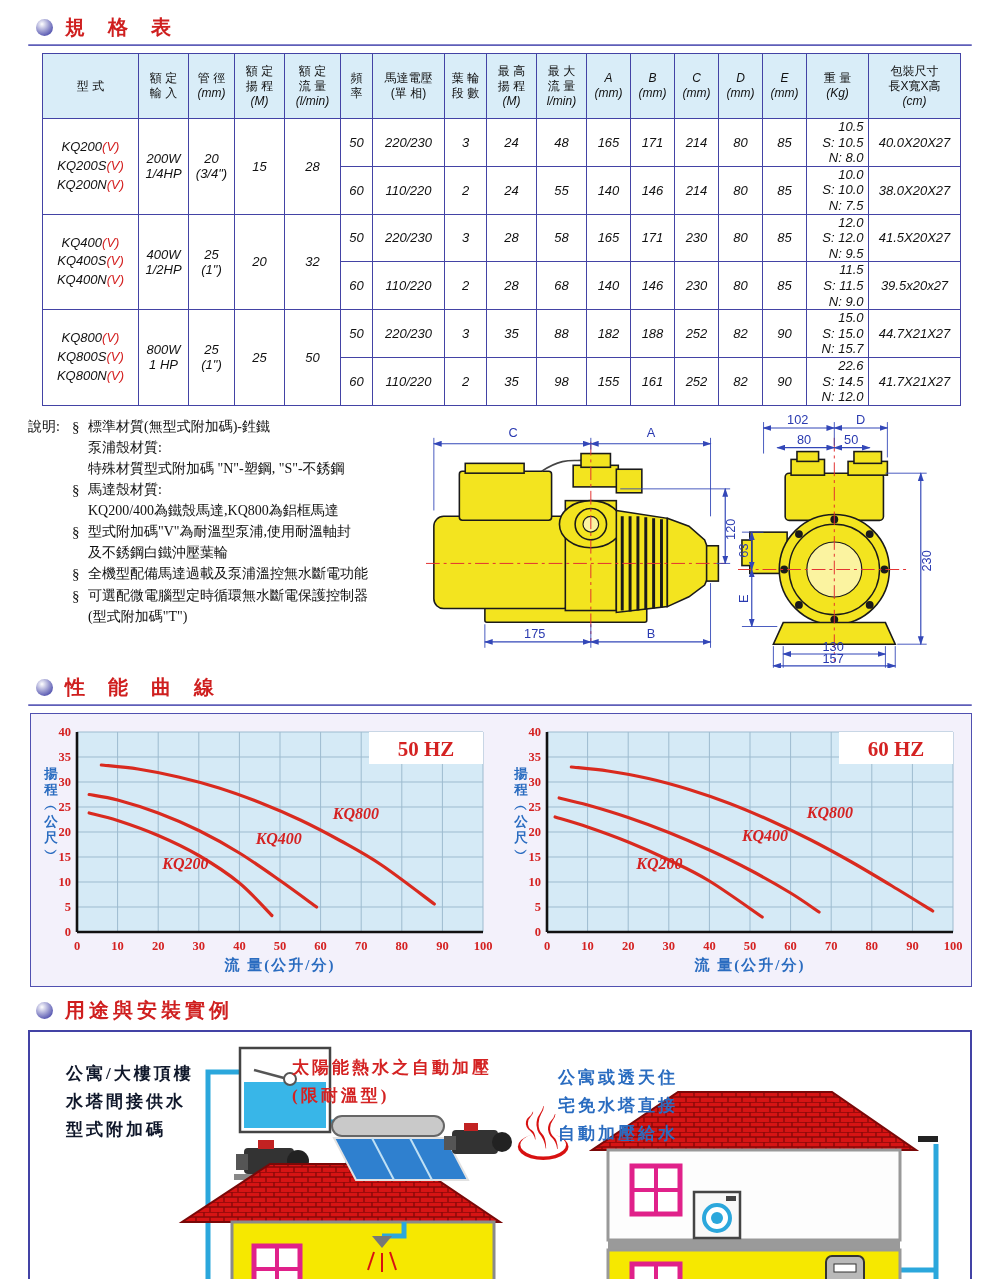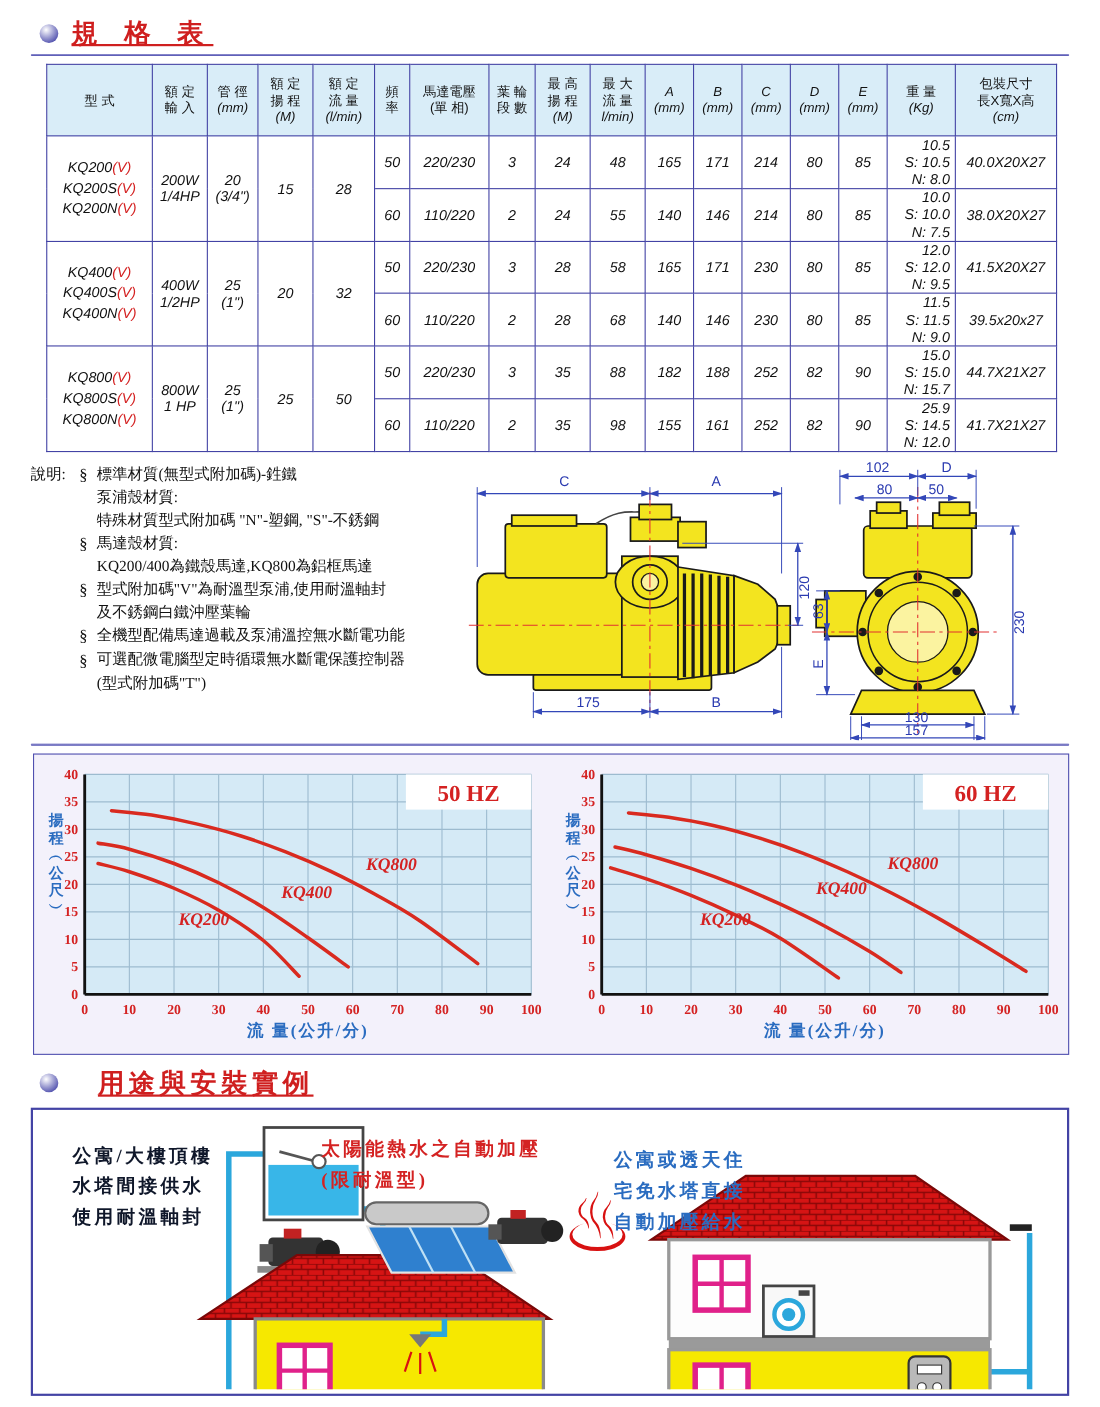--- a/index.html
+++ b/index.html
@@ -4,22 +4,22 @@
 <style>
   html,body{margin:0;padding:0;background:#fff;}
   body{width:1000px;height:1279px;position:relative;overflow:hidden;
        font-family:"Liberation Sans",sans-serif;color:#111;}
   .page{position:absolute;inset:0;padding:12px 28px;box-sizing:border-box;}
 
   
   .sec-head{display:flex;align-items:center;gap:12px;margin:2px 0 2px 8px;}
   .ball{width:17px;height:17px;border-radius:50%;flex:0 0 17px;
         background:radial-gradient(circle at 35% 30%, #ffffff, #9a9ad0 45%, #24249a);}
-  .sec-title{color:#cf1f1f;font-size:24px;font-weight:bold;letter-spacing:9px;margin:0;
-        font-family:"Liberation Serif",serif;text-decoration:underline;}
+  .sec-title{color:#cf1f1f;font-size:20px;font-weight:bold;letter-spacing:9px;margin:0;
+        font-family:"Liberation Serif",serif;}
   .rule{height:2px;background:linear-gradient(to bottom,#9a9ad4,#4a4aae);margin:3px 0 7px 0;border-radius:1px;}
 
   
   table.spec{border-collapse:collapse;margin:2px 0 0 14px;table-layout:fixed;}
   table.spec th{background:#d9edf8;border:1.6px solid #4343a5;font-size:12px;font-weight:normal;
         text-align:center;vertical-align:middle;height:62px;line-height:1.25;padding:1px;}
   table.spec td{border:1.6px solid #4343a5;font-size:13px;font-style:italic;text-align:center;
         vertical-align:middle;height:40px;background:#fff;padding:0 1px;}
   td.model-cell{background:#d9edf8;text-align:left;padding-left:7px;font-size:13px;line-height:1.45;}
   td.model-cell .v{color:#d42222;}
@@ -222,21 +222,21 @@
           <td>110/220</td>
           <td>2</td>
           <td>35</td>
           <td>98</td>
           <td>155</td>
           <td>161</td>
           <td>252</td>
           <td>82</td>
           <td>90</td>
           <td class="weight-cell">
-            <div class="wline">25.9</div>
+            <div class="wline">22.6</div>
             <div class="wline">S: 14.5</div>
             <div class="wline">N: 12.0</div>
           </td>
           <td class="pkg-cell">41.7X21X27</td>
         </tr>
       </tbody>
   </table>
 
   <div class="mid">
     <div class="notes">
@@ -390,20 +390,24 @@
         <line class="ext" x1="36" y1="236" x2="36" y2="258"></line>
         <line class="ext" x1="160" y1="236" x2="160" y2="258"></line>
         <line class="dim" x1="46" y1="244" x2="150" y2="244" marker-start="url(#fv-as)" marker-end="url(#fv-ae)"></line>
         <line class="dim" x1="36" y1="256" x2="160" y2="256" marker-start="url(#fv-as)" marker-end="url(#fv-ae)"></line>
         <text class="dimt" x="86" y="241">130</text>
         <text class="dimt" x="86" y="253">157</text>
       </g>
     </svg>
   </div>
 
+  <div class="sec-head" style="margin-top:6px;">
+    <span class="ball"></span>
+    <h2 class="sec-title">性 能 曲 線</h2>
+  </div>
   <div class="rule"></div>
 
   <div class="charts-panel">
     <svg id="chart-0" width="458" height="252">
         <rect x="40" y="8" width="406" height="200" fill="#d5eaf6"></rect>
         <line x1="40" y1="8" x2="40" y2="208" stroke="#9dbbcf" stroke-width="1"></line>
         <line x1="80.6" y1="8" x2="80.6" y2="208" stroke="#9dbbcf" stroke-width="1"></line>
         <line x1="121.2" y1="8" x2="121.2" y2="208" stroke="#9dbbcf" stroke-width="1"></line>
         <line x1="161.8" y1="8" x2="161.8" y2="208" stroke="#9dbbcf" stroke-width="1"></line>
         <line x1="202.4" y1="8" x2="202.4" y2="208" stroke="#9dbbcf" stroke-width="1"></line>
@@ -517,21 +521,21 @@
         <text x="129.32" y="145" fill="#d42222" font-size="16" font-weight="bold" font-style="italic" font-family="&quot;Liberation Serif&quot;,serif">KQ200</text>
         <path d="M52.18,73.99999999999999C56.916666666666664,75.16666666666666 69.09666666666666,77.75 80.6,81C92.10333333333332,84.25 107.66666666666667,88.91666666666666 121.2,93.5C134.73333333333335,98.08333333333334 148.26666666666668,103.08333333333334 161.8,108.50000000000001C175.33333333333334,113.91666666666669 188.86666666666667,119.75000000000001 202.4,126.00000000000001C215.93333333333334,132.25 229.46666666666667,138.83333333333334 243,146C256.53333333333336,153.16666666666666 272.0966666666667,162 283.6,169C295.10333333333335,176 307.28333333333336,184.83333333333334 312.02000000000004,188" fill="none" stroke="#d92a1f" stroke-width="3.2" stroke-linecap="round"></path>
         <text x="234.88" y="117.00000000000001" fill="#d42222" font-size="16" font-weight="bold" font-style="italic" font-family="&quot;Liberation Serif&quot;,serif">KQ400</text>
         <path d="M64.36,43.00000000000001C70.45,43.66666666666667 88.04333333333334,45.08333333333333 100.9,46.99999999999999C113.75666666666667,48.91666666666666 127.96666666666667,51.41666666666667 141.5,54.50000000000001C155.03333333333333,57.58333333333334 168.56666666666666,61.33333333333333 182.1,65.5C195.63333333333333,69.66666666666667 209.16666666666669,74.33333333333334 222.70000000000002,79.50000000000001C236.23333333333335,84.66666666666669 249.76666666666668,90.41666666666667 263.3,96.5C276.83333333333337,102.58333333333333 290.3666666666667,109.08333333333333 303.90000000000003,116C317.4333333333334,122.91666666666667 330.9666666666667,130.33333333333334 344.5,138C358.0333333333333,145.66666666666666 371.5666666666666,153.83333333333334 385.09999999999997,162C398.6333333333333,170.16666666666666 418.93333333333334,182.83333333333334 425.7,187" fill="none" stroke="#d92a1f" stroke-width="3.2" stroke-linecap="round"></path>
         <text x="299.84000000000003" y="93.99999999999999" fill="#d42222" font-size="16" font-weight="bold" font-style="italic" font-family="&quot;Liberation Serif&quot;,serif">KQ800</text>
       </svg>
   </div>
 
   <div class="sec-head" style="margin-top:10px;">
     <span class="ball"></span>
-    <h2 class="sec-title" style="letter-spacing:4px;margin-left:24px;">用途與安裝實例</h2>
+    <h2 class="sec-title" style="letter-spacing:4px;">用途與安裝實例</h2>
   </div>
 
   <div class="usage-box">
     <svg id="usage-svg" viewBox="0 0 936 254" width="936" height="254" style="position:absolute;left:2px;top:0;">
       <defs>
         <pattern id="tl" width="14" height="10" patternUnits="userSpaceOnUse">
           <rect width="14" height="10" fill="#d61414"></rect>
           <path d="M0,0H14 M0,5H14 M4,0V5 M10,5V10" stroke="#8a0808" stroke-width="1.4" fill="none"></path>
         </pattern>
       </defs>
@@ -619,21 +623,21 @@
           <rect x="846" y="284" width="40" height="20" rx="3" fill="#333"></rect>
           <circle cx="890" cy="294" r="8" fill="#222"></circle>
           <rect x="856" y="278" width="12" height="7" fill="#c22222"></rect>
         </g>
         <rect x="576" y="306" width="330" height="8" fill="#9a9a9a"></rect>
       </g>
     </svg>
     <div class="usage-label ul1" id="ulabel-0" style="color: #0f172a;">
         <div>公寓/大樓頂樓</div>
         <div>水塔間接供水</div>
-        <div>使用耐溫軸封</div>
+        <div>型式附加碼</div>
       </div>
     <div class="usage-label ul2" id="ulabel-1" style="color: rgb(212, 34, 34);">
         <div>太陽能熱水之自動加壓</div>
         <div>(限耐溫型)</div>
       </div>
     <div class="usage-label ul3" id="ulabel-2" style="color: rgb(42, 108, 192);">
         <div>公寓或透天住</div>
         <div>宅免水塔直接</div>
         <div>自動加壓給水</div>
       </div>

